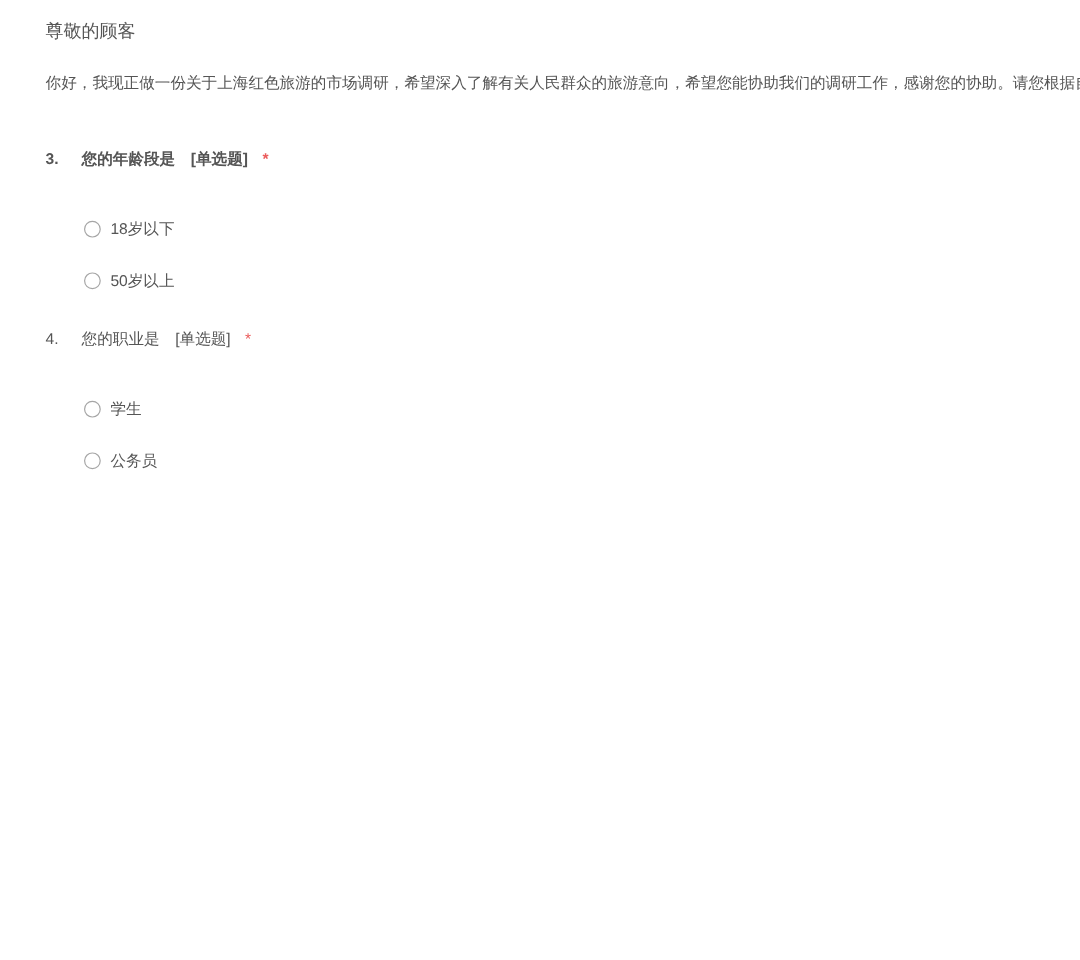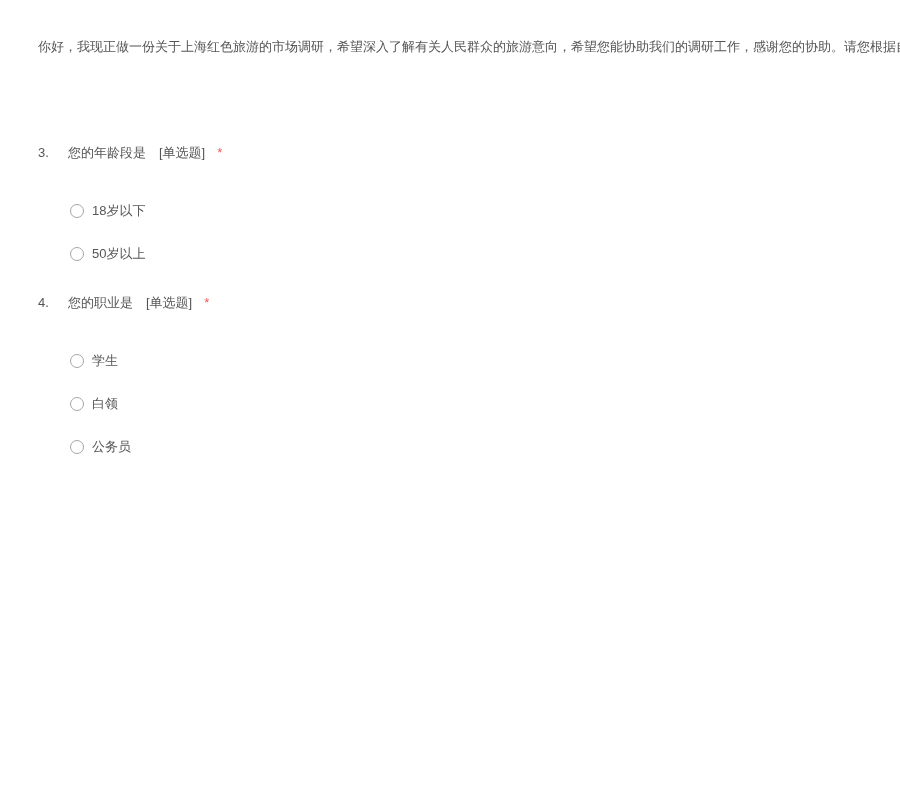--- a/index.html
+++ b/index.html
@@ -29,21 +29,21 @@
     width: 862px;
   }
   .q-header {
     font-size: 13px;
     line-height: 18px;
     height: 18px;
     color: #555555;
     white-space: nowrap;
   }
   .q-header.q2 { margin-top: 61px; }
-  .q-header.q3 { margin-top: 88px; }
+  .q-header.q3 { margin-top: 46px; font-weight: bold; }
   .q-header.q4 { margin-top: 31px; }
   .q-num {
     display: inline-block;
     width: 30px;
   }
   .q-type {
     margin-left: 13px;
   }
   .q-required {
     margin-left: 12px;
@@ -75,20 +75,21 @@
     color: #555555;
     line-height: 18px;
     white-space: nowrap;
   }
 </style>
 </head>
 <body>
 
 <div class="survey">
 
+  <div class="page-title">尊敬的顾客</div>
 
   <div class="intro">你好，我现正做一份关于上海红色旅游的市场调研，希望深入了解有关人民群众的旅游意向，希望您能协助我们的调研工作，感谢您的协助。请您根据自己的经验和</div>
 
 
   <div>
     <div class="q-header q3">
       <span class="q-num">3.</span><span>您的年龄段是</span><span class="q-type">[单选题]</span><span class="q-required">*</span>
     </div>
     <div class="options">
       <div class="option-row">
@@ -106,22 +107,18 @@
     <div class="q-header q4">
       <span class="q-num">4.</span><span>您的职业是</span><span class="q-type">[单选题]</span><span class="q-required">*</span>
     </div>
     <div class="options">
       <div class="option-row">
         <span class="radio"></span>
         <span class="option-label">学生</span>
       </div>
       <div class="option-row">
         <span class="radio"></span>
-        <span class="option-label">白领</span>
-      </div>
-      <div class="option-row">
-        <span class="radio"></span>
         <span class="option-label">公务员</span>
       </div>
     </div>
   </div>
 
 </div>
 
 </body></html>

